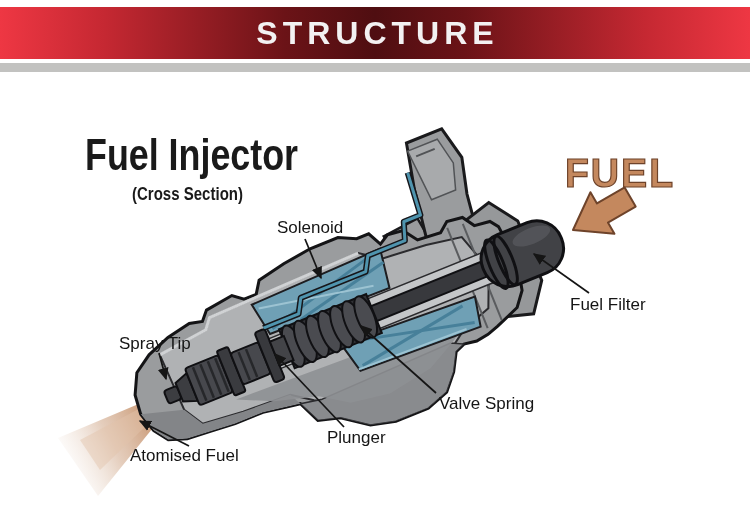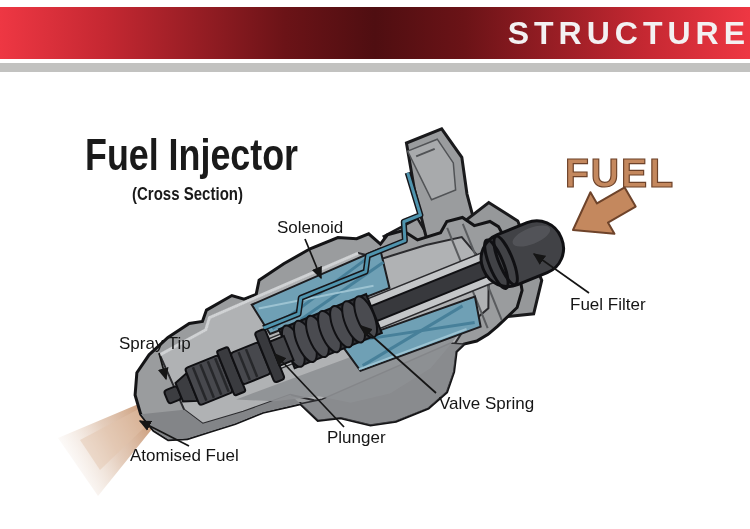--- a/index.html
+++ b/index.html
@@ -1,18 +1,18 @@
 <!DOCTYPE html>
 <html><head>
 <meta charset="utf-8">
 <style>
   html,body{margin:0;padding:0;background:#ffffff;}
   body{width:750px;height:529px;overflow:hidden;font-family:"Liberation Sans",sans-serif;position:relative;}
   .top-white{height:7px;background:#ffffff;}
-  .banner{height:52px;display:flex;align-items:center;justify-content:flex-end;
+  .banner{height:52px;display:flex;align-items:center;justify-content:center;
     background:linear-gradient(90deg,#ee3743 0%,#c52832 14%,#6b1317 38%,#4f0e11 50%,#6b1317 62%,#c52832 86%,#ee3743 100%);}
   .banner-title{color:#f3f1f2;font-size:32px;font-weight:bold;letter-spacing:5px;padding-left:5px;
     font-family:"Liberation Sans",sans-serif;}
   .white-gap{height:4px;background:#ffffff;}
   .gray-strip{height:9px;background:#c2c2c0;}
   svg.diagram{display:block;}
   text{font-family:"Liberation Sans",sans-serif;}
   .callout{font-size:17px;fill:#151515;}
   .lead{stroke:#151515;stroke-width:1.7;fill:none;}
 </style>

